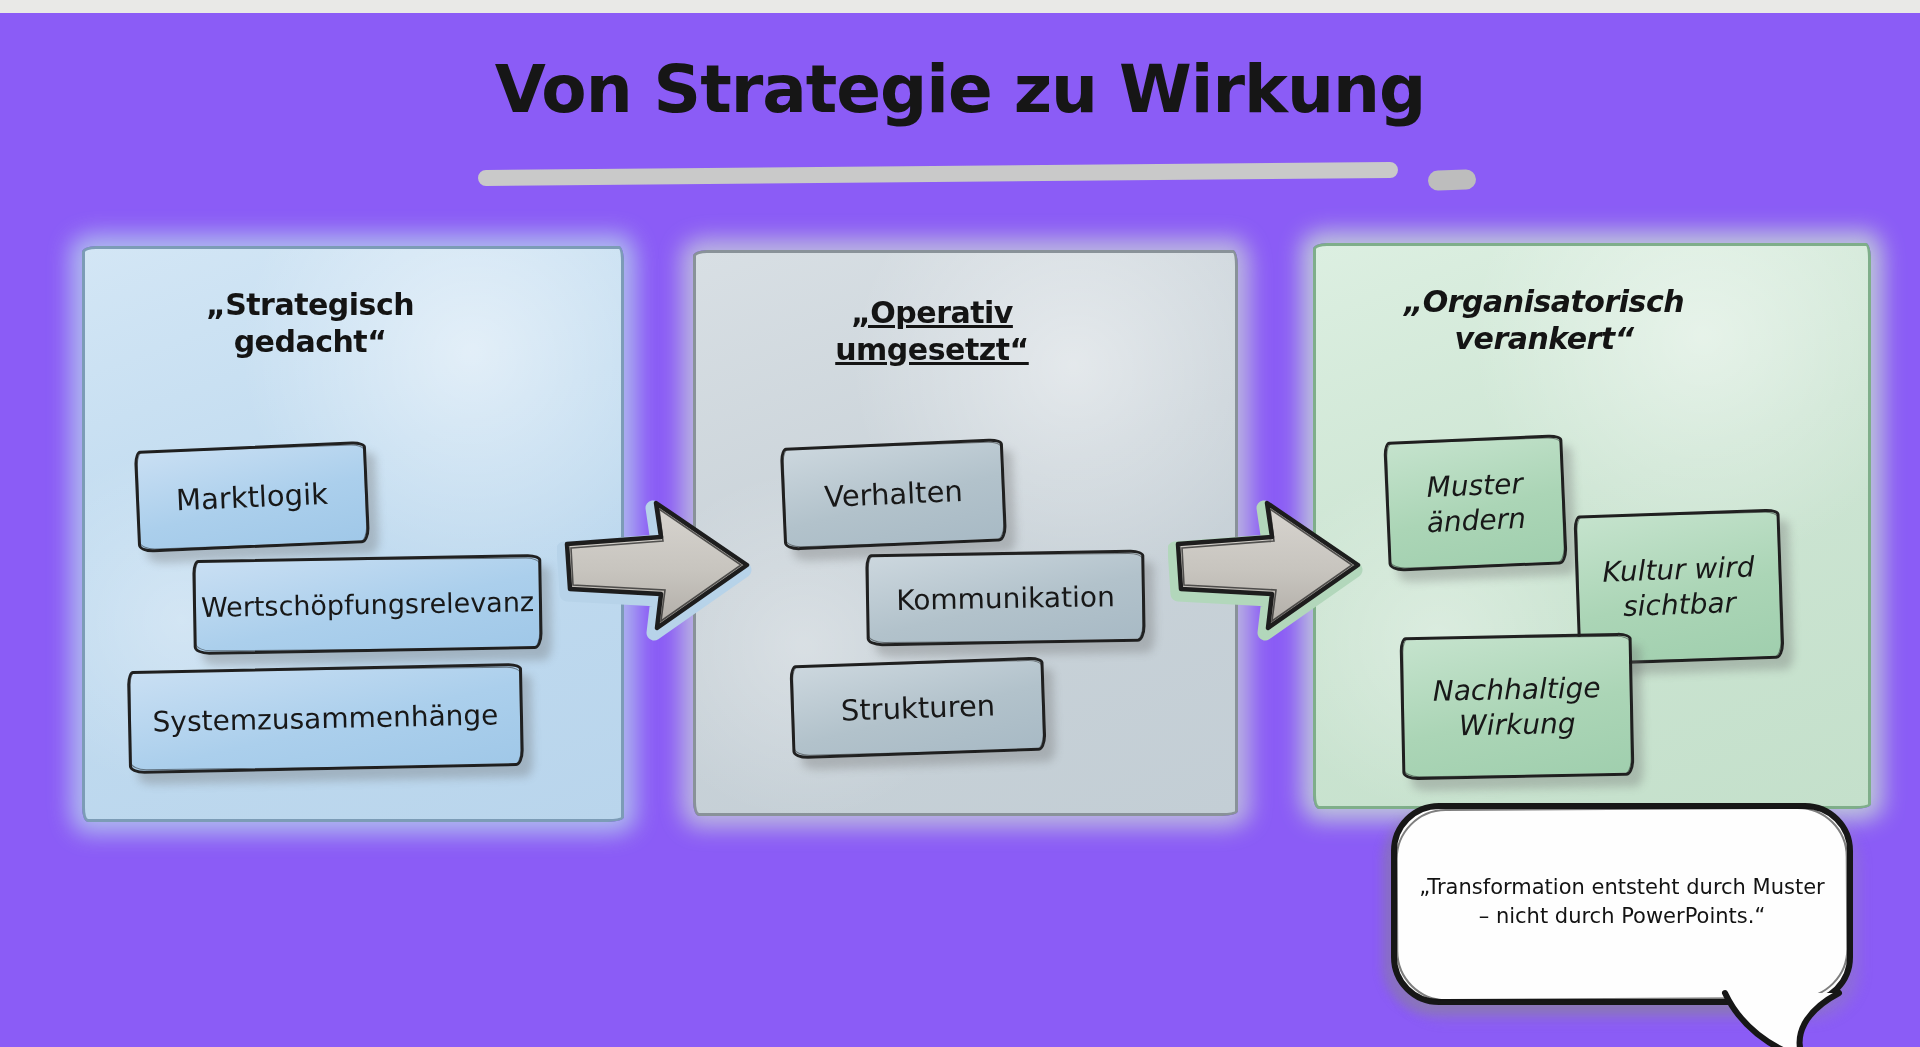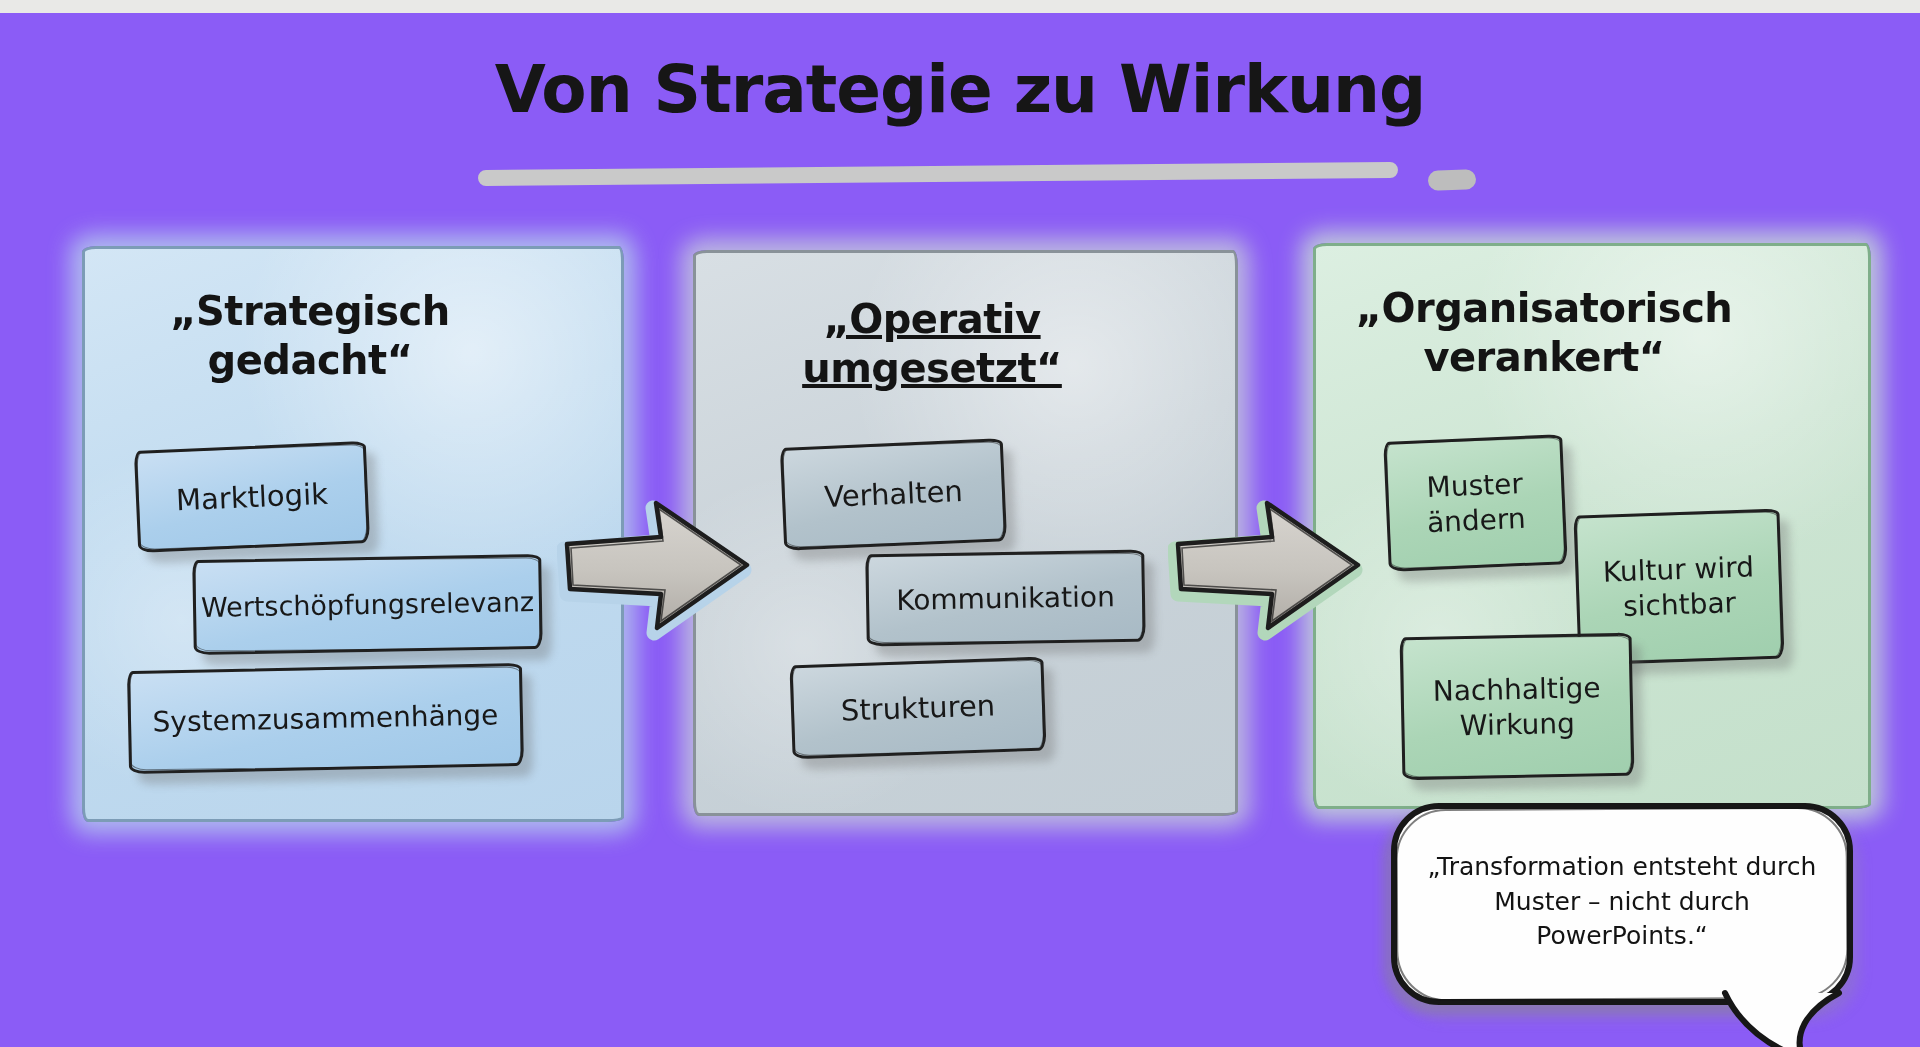--- a/index.html
+++ b/index.html
@@ -48,25 +48,26 @@
     box-shadow:0 0 22px 12px rgba(202,211,217,.75);
   }
   .panel.p3{
     left:1313px; top:230px; width:558px; height:566px;
     border-color:#7fae8a;
     background:
       radial-gradient(circle at 70% 16%, rgba(255,255,255,.45), rgba(255,255,255,0) 38%),
       radial-gradient(circle at 22% 70%, rgba(255,255,255,.3), rgba(255,255,255,0) 30%),
       linear-gradient(160deg,#dcefe1 0%,#cde5d3 45%,#c4e0cb 100%);
     box-shadow:0 0 22px 12px rgba(205,229,211,.75);
+    font-style:italic;
   }
 
   .panel h2{
     position:absolute; text-align:center;
-    font-size:40px; font-weight:700; line-height:1.22;
+    font-size:30px; font-weight:700; line-height:1.22;
     letter-spacing:-.5px; color:#141414;
   }
   .p1 h2{ left:40px; top:38px; width:370px; }
   .p2 h2{ left:66px; top:42px; width:340px;text-decoration:underline; }
   .p3 h2{ left:8px;  top:38px; width:440px; }
 
   
   .note{
     position:absolute;
     display:flex; align-items:center; justify-content:center;
@@ -109,21 +110,21 @@
   .arrow .sketch{ fill:none; stroke:#1d1d1d; stroke-width:1.6; opacity:.7; }
 
   
   .bubble{
     position:absolute; z-index:7;
     left:1391px; top:790px; width:462px; height:202px;
     background:#fefefe;
     border:6px solid #171717; border-radius:48px;
     display:flex; align-items:center; justify-content:center;
     padding:14px 20px 18px; text-align:center;
-    font-size:25px; line-height:1.38; color:#131313;
+    font-size:21px; line-height:1.38; color:#131313;
     box-shadow:-9px 9px 10px rgba(135,135,135,.4), 6px 14px 14px rgba(150,150,150,.28);
   }
   .bubble::before{
     content:""; position:absolute; inset:-1px;
     border:2px solid rgba(20,20,20,.55); border-radius:50px;
     transform:rotate(-.35deg); pointer-events:none;
   }
   .bubble .tail{
     position:absolute; left:322px; top:184px; width:130px; height:72px;
     overflow:visible;

